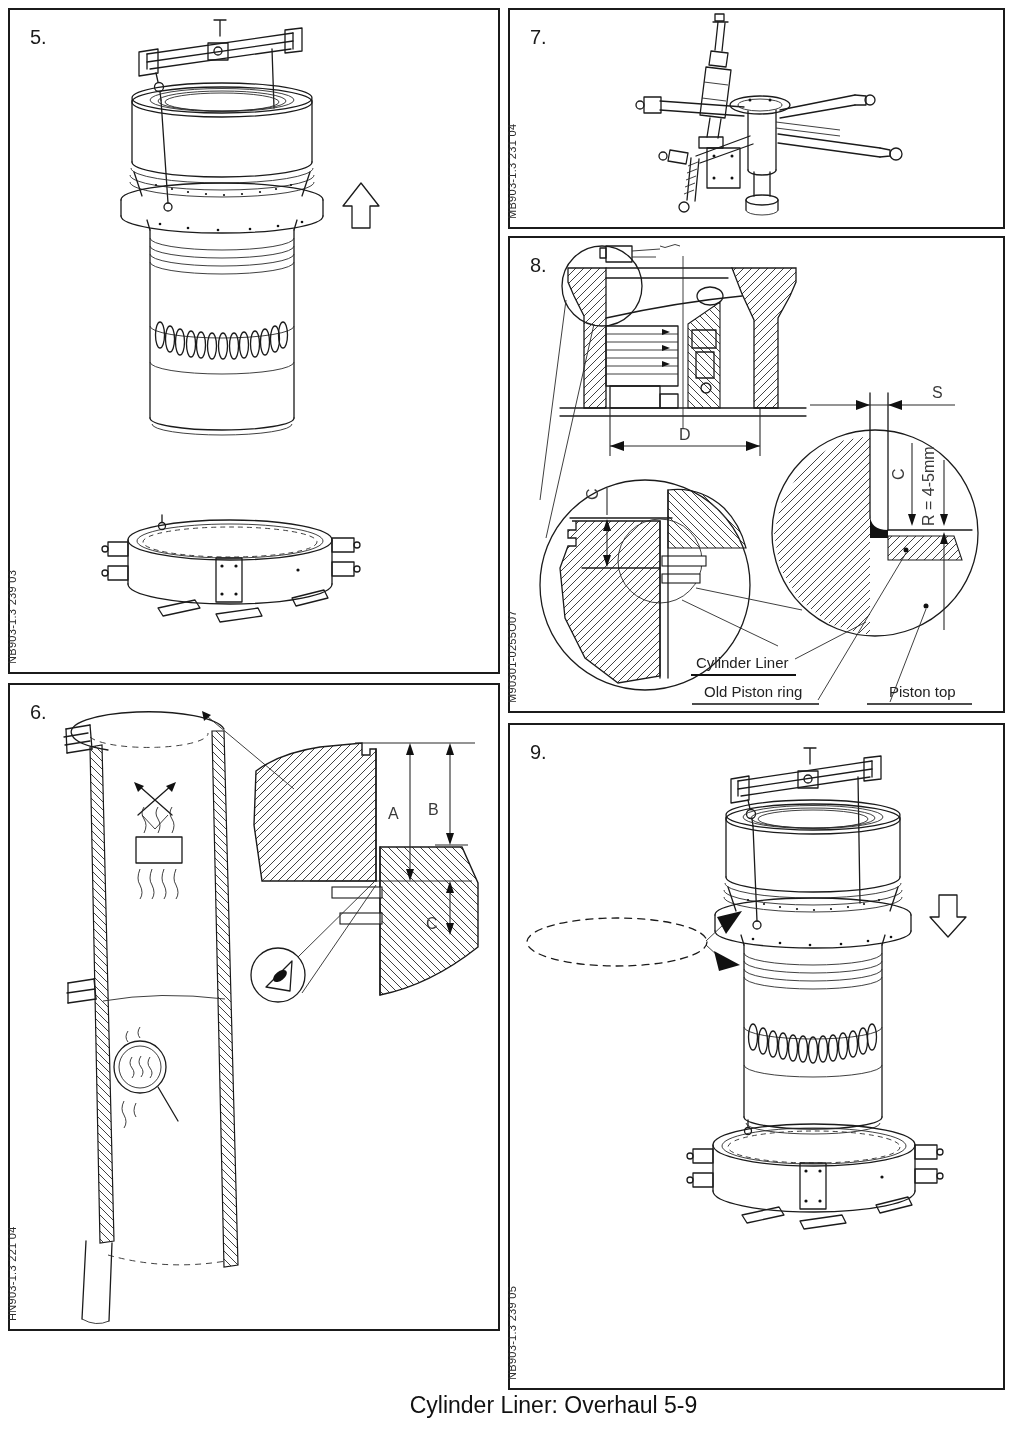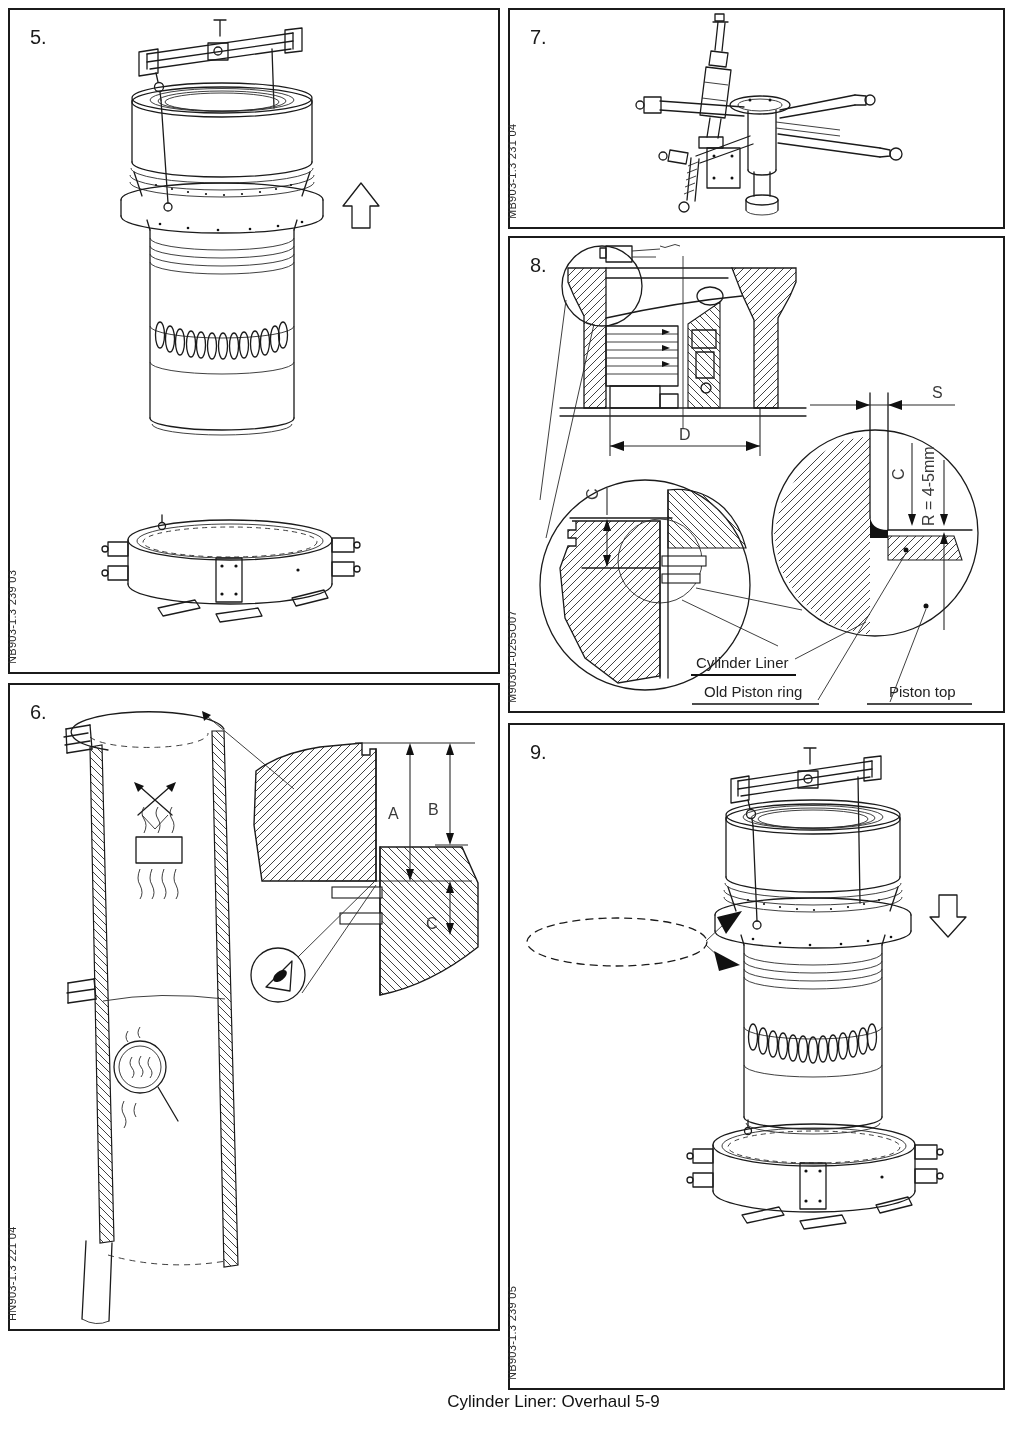--- a/index.html
+++ b/index.html
@@ -4,21 +4,21 @@
 <style>
   html,body{margin:0;padding:0;background:#ffffff;}
   .page{position:relative;width:1012px;height:1433px;background:#fff;
         font-family:"Liberation Sans",sans-serif;color:#1b1b1b;overflow:hidden;}
   .panel{position:absolute;border:2px solid #1b1b1b;background:#fff;box-sizing:border-box;}
   .panel-number{position:absolute;top:16px;left:20px;font-size:20px;color:#1b1b1b;}
   .panel-code{position:absolute;left:8px;bottom:8px;font-size:11px;color:#2a2a2a;
               white-space:nowrap;transform-origin:0 100%;transform:rotate(-90deg);
               letter-spacing:.3px;}
   .caption{position:absolute;top:1392px;left:0;width:100%;text-align:center;
-           padding-left:95px;box-sizing:border-box;font-size:17px;color:#111;}
+           padding-left:95px;box-sizing:border-box;font-size:23px;color:#111;}
   svg{position:absolute;left:0;top:0;}
   .ln{fill:none;stroke:#1b1b1b;stroke-width:1.3;stroke-linecap:round;stroke-linejoin:round;}
   .thin{fill:none;stroke:#2a2a2a;stroke-width:0.9;}
   .dim{fill:none;stroke:#2a2a2a;stroke-width:1.1;}
   .blk{fill:#111;stroke:none;}
   .lbl{font-family:"Liberation Sans",sans-serif;font-size:15px;fill:#222;}
   .dimlbl{font-family:"Liberation Sans",sans-serif;font-size:16px;fill:#3a3a3a;}
 </style>
 </head>
 <body>

